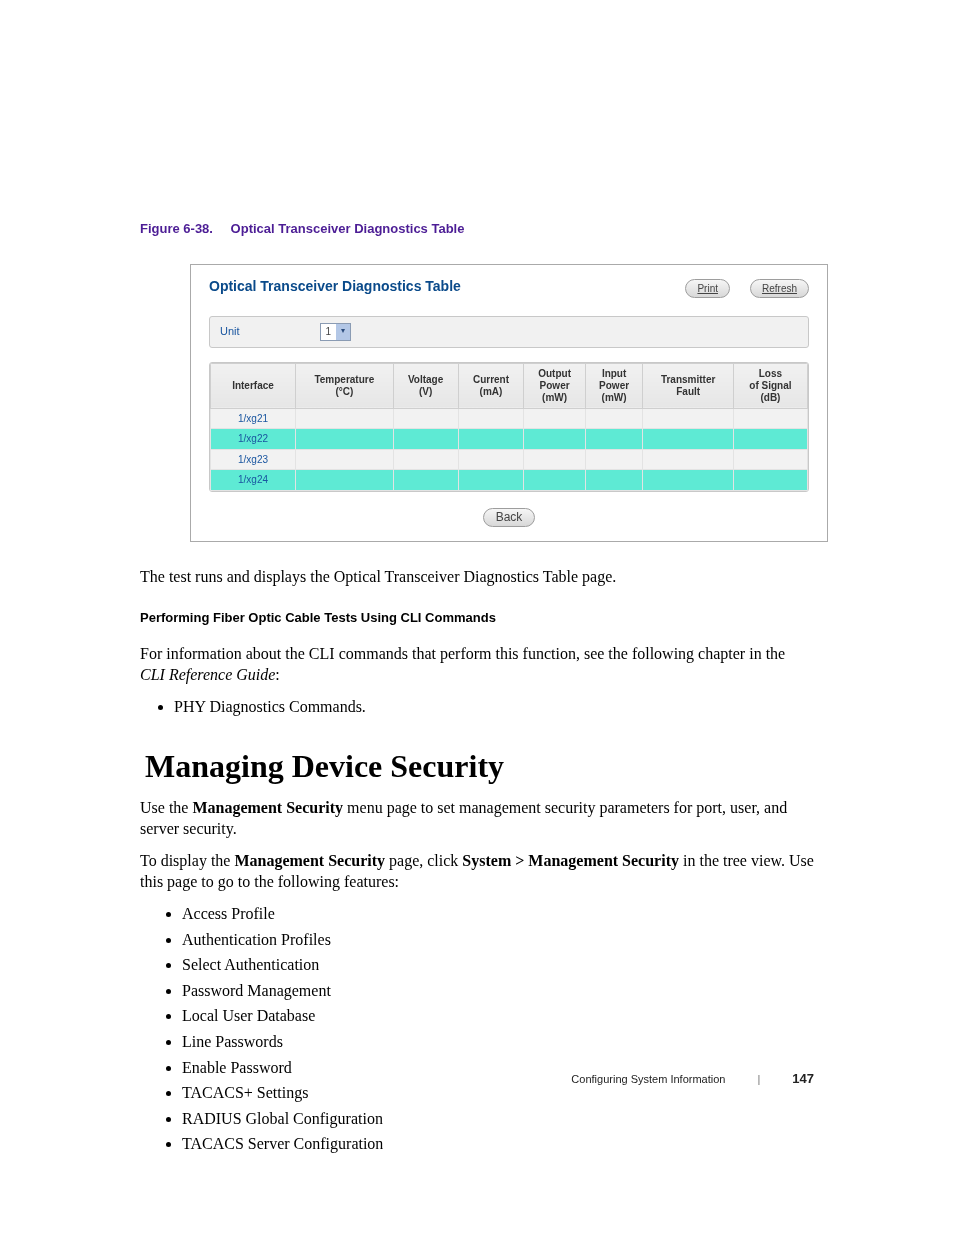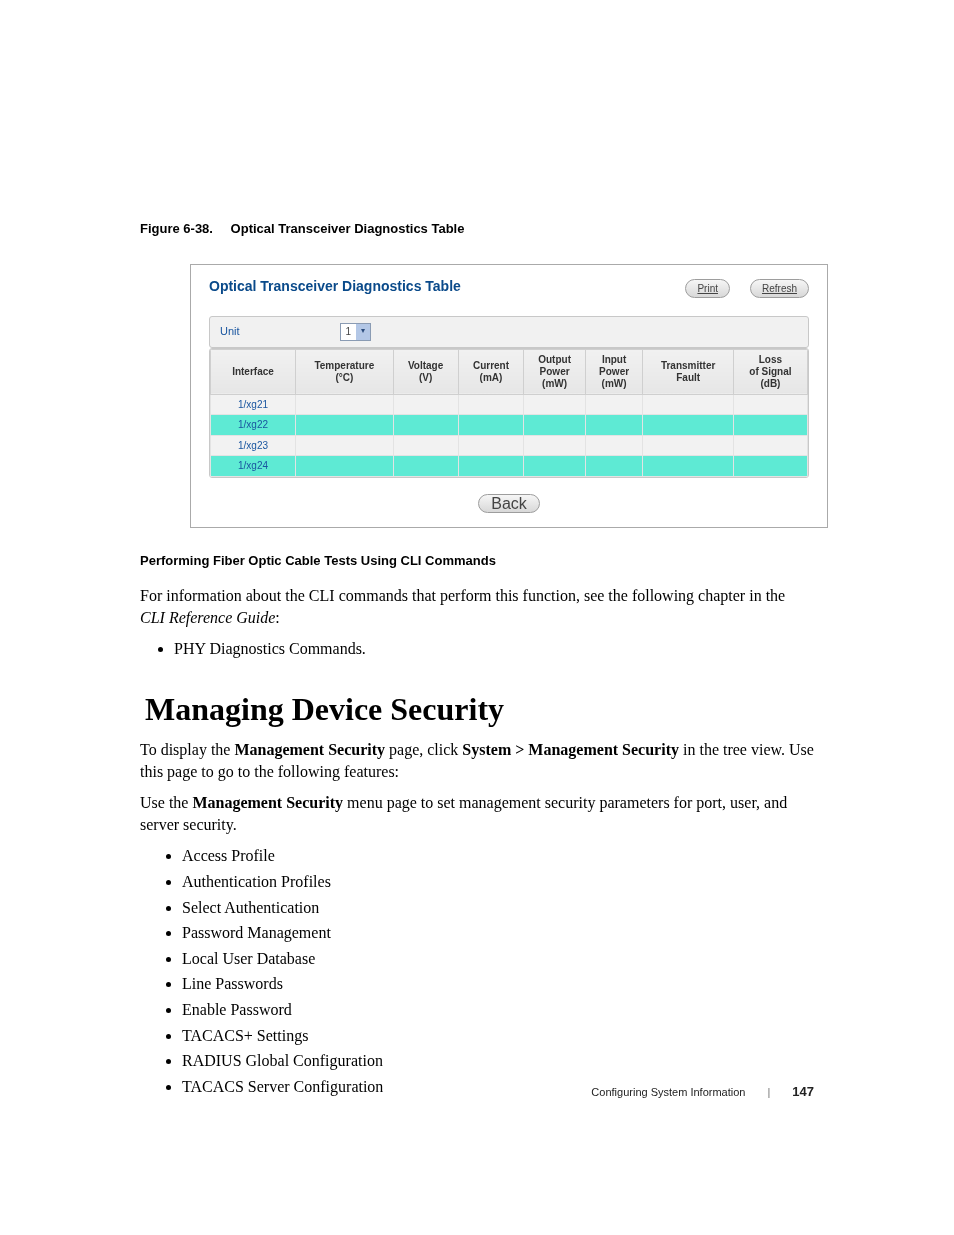--- a/index.html
+++ b/index.html
@@ -16,21 +16,21 @@
     min-height: 1235px;
     margin: 0 auto;
     position: relative;
     box-sizing: border-box;
     padding: 220px 140px 60px 140px;
   }
   .figcap {
     font-family: Arial, Helvetica, sans-serif;
     font-weight: bold;
     font-size: 13px;
-    color: #000000;
+    color: #4c1d95;
     margin-bottom: 26px;
   }
   .figcap .fignum { margin-right: 14px; }
 
   
   .app {
     background: #fff;
     border: 1px solid #aaa;
     padding: 12px 18px 14px 18px;
     margin: 0 0 24px 50px;
@@ -62,23 +62,24 @@
     line-height: 17px;
     cursor: pointer;
     text-decoration: underline;
   }
 
   .panel {
     border: 1px solid #c8c8c8;
     border-radius: 3px;
     background: #f1f1f1;
     padding: 6px 10px;
+    margin-bottom: 14px;
     display: flex;
     align-items: center;
-    gap: 100px;
+    gap: 80px;
   }
   .panel .label { color: #1a56a0; font-size: 11px; }
   .select {
     display: inline-flex;
     align-items: center;
     background: #fff;
     border: 1px solid #8a9bb3;
     font-size: 10px;
     height: 16px;
   }
@@ -124,21 +125,21 @@
   .app-back {
     text-align: center;
     margin-top: 16px;
   }
   .back-btn {
     display: inline-block;
     background: linear-gradient(#f6f6f6,#d8d8d8);
     border: 1px solid #9d9d9d;
     border-radius: 12px;
     color: #444;
-    font-size: 16px;
+    font-size: 12px;
     height: 17px;
     padding: 0 12px;
     line-height: 17px;
     cursor: pointer;
   }
 
   
   .body p { margin: 0 0 10px 0; }
   .subhead {
     font-family: Arial, Helvetica, sans-serif;
@@ -165,27 +166,27 @@
   }
   ul.phy {
     margin: 4px 0 0 34px;
     padding: 0;
   }
   ul.phy li { list-style: disc; }
 
   .footer {
     position: absolute;
     right: 140px;
-    bottom: 134px;
+    bottom: 147px;
     font-family: Arial, Helvetica, sans-serif;
     font-size: 11px;
     color: #222;
     display: flex;
     align-items: center;
-    gap: 22px;
+    gap: 32px;
     text-align: center;
   }
   .footer .sep { color: #777; }
   .footer .pg { font-weight: bold; font-size: 13px; }
 </style>
 </head>
 <body>
 
 <div class="page">
 
@@ -279,37 +280,38 @@
         </tbody>
       </table>
     </div>
 
     <div class="app-back">
       <span class="back-btn">Back</span>
     </div>
   </div>
 
   <div class="body">
+    <p>The test runs and displays the Optical Transceiver Diagnostics Table page.</p>
 
     <div class="subhead">Performing Fiber Optic Cable Tests Using CLI Commands</div>
     <p>
       <span>For information about the CLI commands that perform this function, see the following chapter in the </span><span class="italic">CLI Reference Guide</span><span>:</span>
     </p>
     <ul class="phy">
       <li>PHY Diagnostics Commands.</li>
     </ul>
 
     <div class="h2">Managing Device Security</div>
 
     <p>
+      <span>Use the </span><b class="inline">Management Security</b><span> menu page to set management security parameters for port, user, and server security.</span>
+    </p>
+
+    <p>
       <span>To display the </span><b class="inline">Management Security</b><span> page, click </span><b class="inline">System &gt; Management Security</b><span> in the tree view. Use this page to go to the following features:</span>
-    </p>
-
-    <p>
-      <span>Use the </span><b class="inline">Management Security</b><span> menu page to set management security parameters for port, user, and server security.</span>
     </p>
 
     <ul class="features">
       <li>Access Profile</li>
       <li>Authentication Profiles</li>
       <li>Select Authentication</li>
       <li>Password Management</li>
       <li>Local User Database</li>
       <li>Line Passwords</li>
       <li>Enable Password</li>

